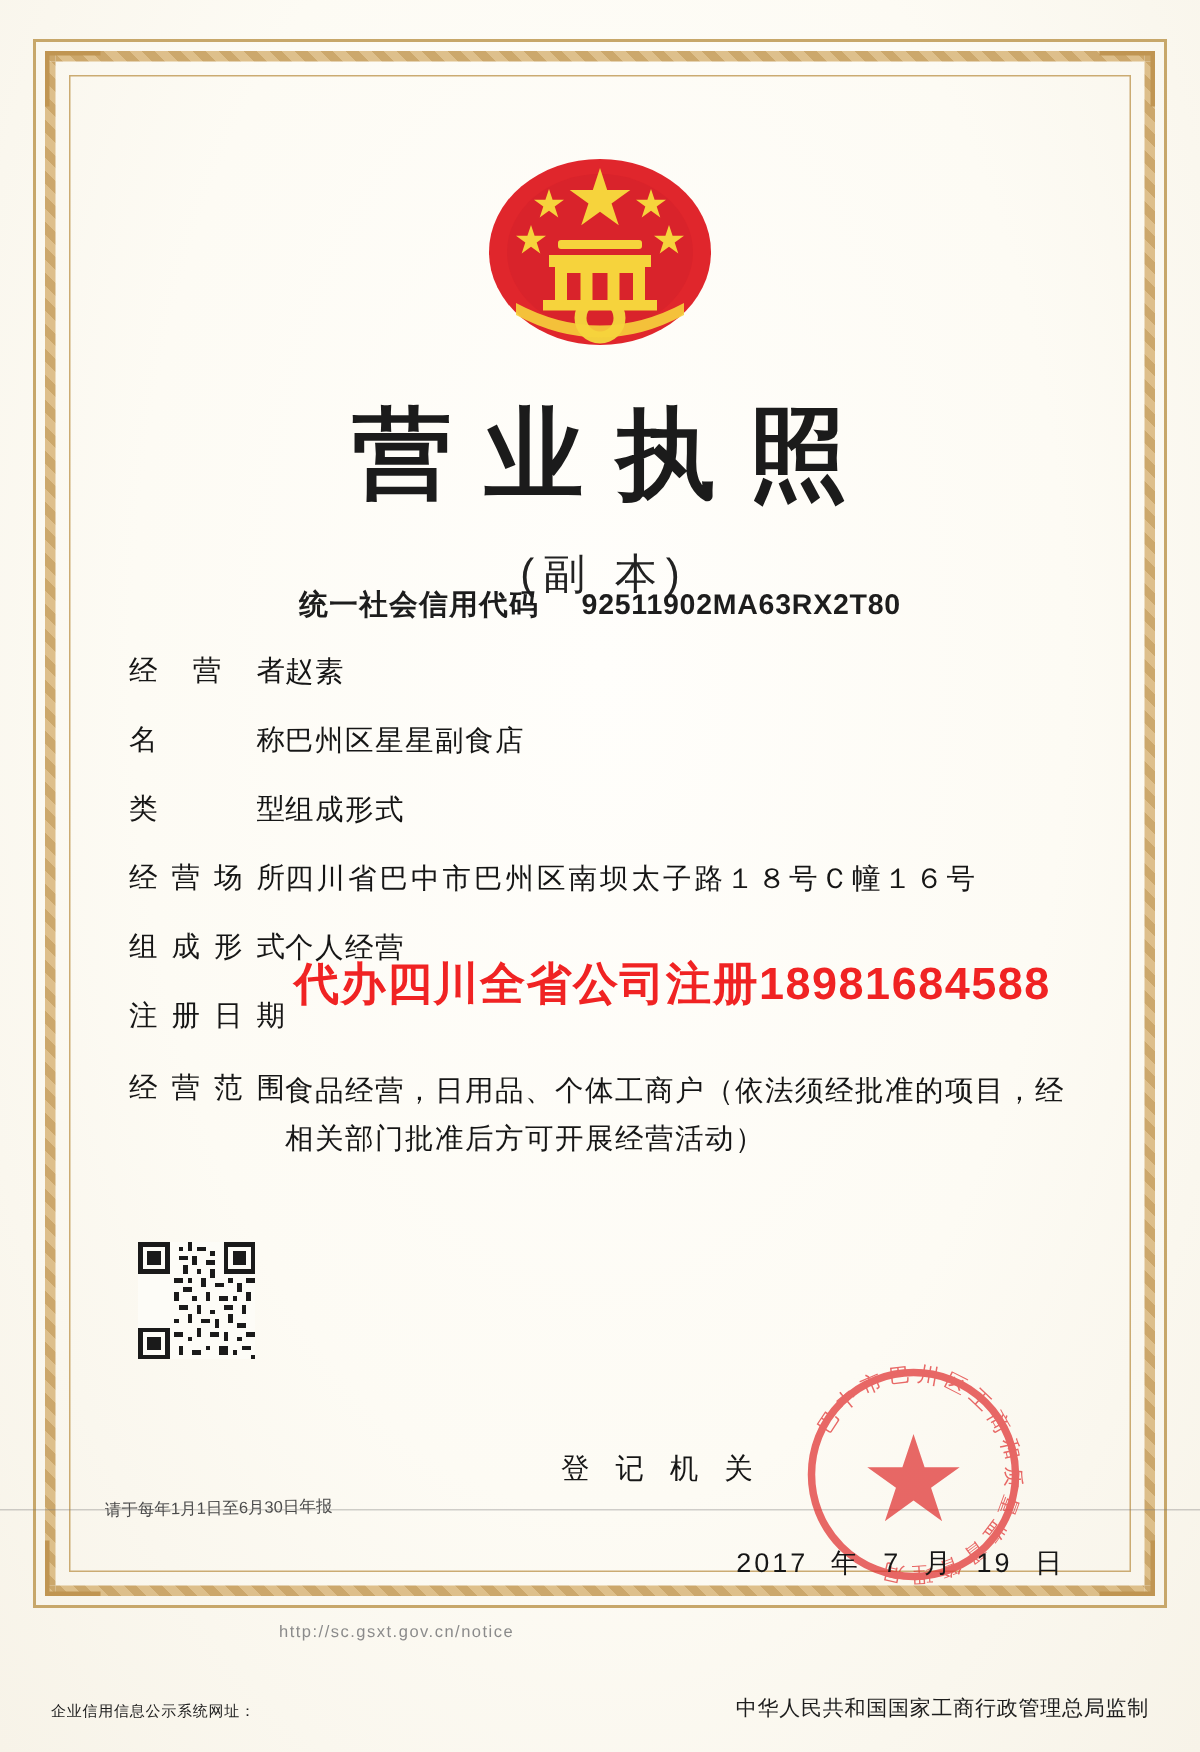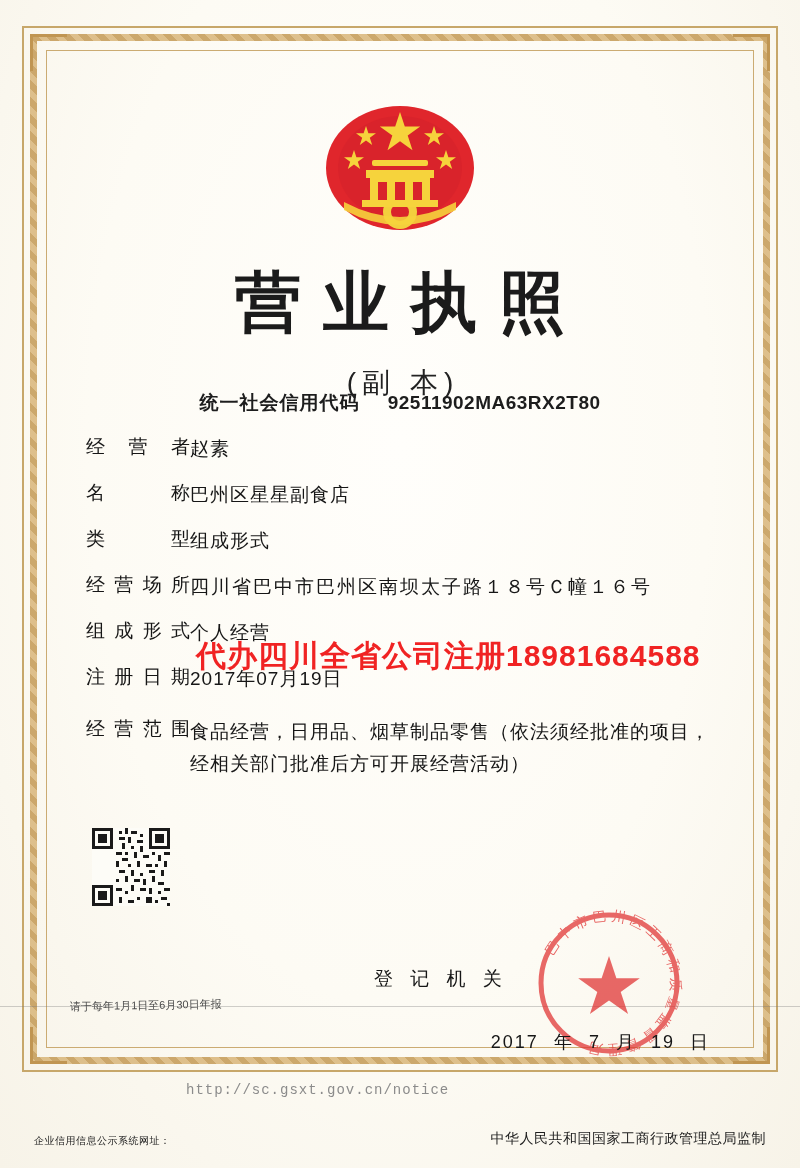--- a/index.html
+++ b/index.html
@@ -146,22 +146,22 @@
   .issue-date span{margin:0 4px;text-align:right;}
 
   
   .note-left{
     position:absolute;left:70px;top:998px;
     font-size:11px;color:#4a4a4a;letter-spacing:0px;
     transform:rotate(-1deg);
   }
   .url-faint{
     position:absolute;left:186px;top:1082px;
-    font-size:14px;color:#8b8b8b;letter-spacing:1px;
-    font-family:Liberation Mono, monospace;
+    font-size:11px;color:#8b8b8b;letter-spacing:1px;
+    font-family:Liberation Sans, sans-serif;
   }
   .fold-line{
     position:absolute;left:0;right:0;top:1006px;
     height:1px;background:rgba(120,120,120,.35);
   }
   .footer-left{
     position:absolute;left:34px;bottom:20px;
     font-size:10px;color:#1d1d1d;letter-spacing:0.5px;
   }
   .footer-right{
@@ -235,25 +235,24 @@
     <div class="row addr">
       <div class="lbl">经营场所</div>
       <div class="val">四川省巴中市巴州区南坝太子路１８号Ｃ幢１６号</div>
     </div>
     <div class="row">
       <div class="lbl">组成形式</div>
       <div class="val">个人经营</div>
     </div>
     <div class="row">
       <div class="lbl">注册日期</div>
-      <div class="val">2017年07月19日</div>
     </div>
     <div class="row scope">
       <div class="lbl">经营范围</div>
-      <div class="val">食品经营，日用品、烟草制品零售（依法须经批准的项目，经相关部门批准后方可开展经营活动）</div>
+      <div class="val">食品经营，日用品、个体工商户（依法须经批准的项目，经相关部门批准后方可开展经营活动）</div>
     </div>
   </div>
 
   <div class="watermark-text">代办四川全省公司注册18981684588</div>
 
   <div class="qr">
     <svg viewBox="0 0 26 26" width="78" height="78" shape-rendering="crispEdges">
       <rect width="26" height="26" fill="#fdfcf7"></rect>
       <g fill="#1a1a1a">
         <rect x="0" y="0" width="7" height="1"></rect>

